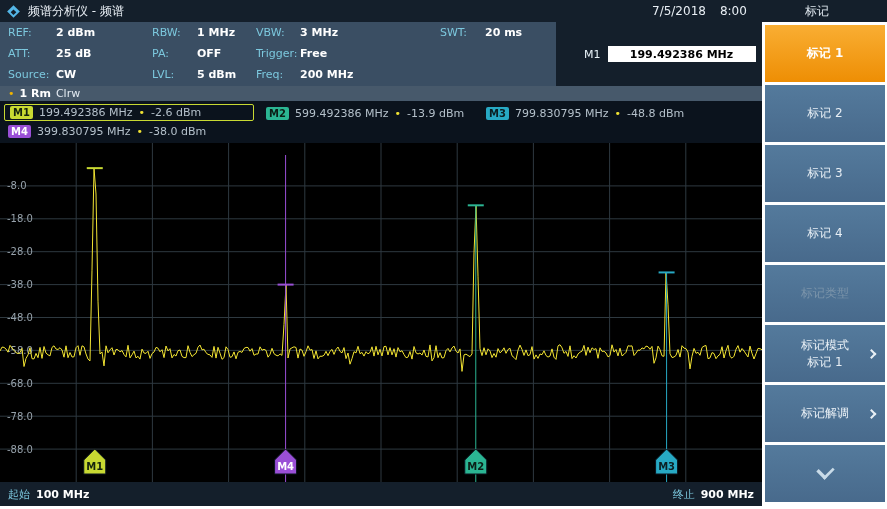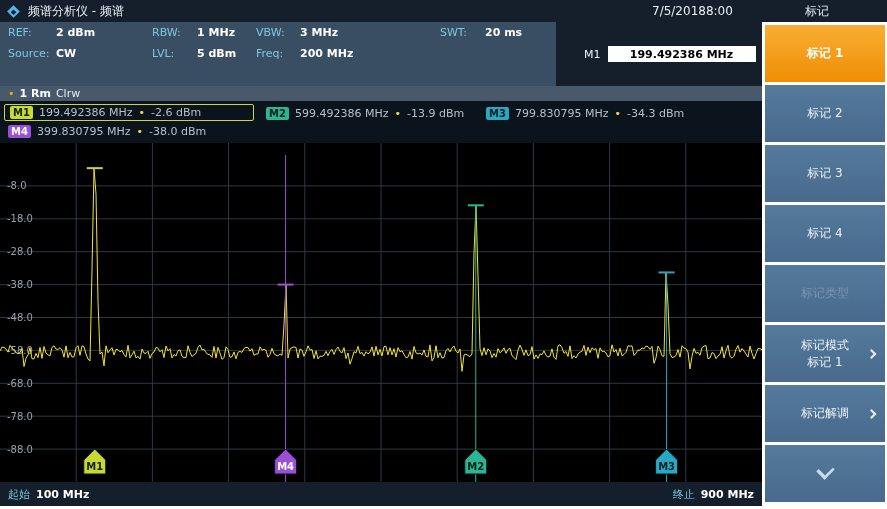--- a/index.html
+++ b/index.html
@@ -5,21 +5,21 @@
   * { margin:0; padding:0; box-sizing:border-box; }
   body { font-family:"DejaVu Sans","Liberation Sans",sans-serif; background:#fff; }
   .screen { position:relative; width:887px; height:509px; background:#fff; overflow:hidden; }
 
   
   .titlebar { position:absolute; left:0; top:0; width:887px; height:22px; background:#141f2b;
               display:flex; align-items:center; color:#e8eef4; font-size:12px; }
   .app-icon { width:9px; height:9px; background:#54b7e8; transform:rotate(45deg); margin-left:9px; position:relative; flex:0 0 auto; }
   .app-icon::after { content:""; position:absolute; inset:2.5px; background:#141f2b; }
   .win-title { margin-left:10px; }
-  .datetime { position:absolute; left:652px; display:flex; font-size:12px; color:#e8eef4; }
+  .datetime { position:absolute; left:652px; display:flex; gap:14px; font-size:12px; color:#e8eef4; }
   .panel-title { position:absolute; left:762px; width:110px; text-align:center; color:#dfe7ee; }
 
   
   .main { position:absolute; left:0; top:22px; width:762px; height:480px; }
 
   .settings { position:absolute; left:0; top:0; width:762px; height:64px; background:#3a4e63; }
   .settings-dark { position:absolute; left:556px; top:0; width:206px; height:64px; background:#141f2b; }
   .srow { position:relative; height:21px; }
   .cell { position:absolute; top:0; height:21px; display:flex; align-items:center; font-size:11px; }
   .c1 { left:8px; }  .c2 { left:152px; }  .c3 { left:256px; }  .c4 { left:440px; }
@@ -98,20 +98,34 @@
             <span class="slabel">VBW:</span>
             <span class="sval">3 MHz</span>
           </div>
         <div class="cell c4">
             <span class="slabel">SWT:</span>
             <span class="sval">20 ms</span>
           </div>
       </div>
       <div class="srow">
         <div class="cell c1">
+            <span class="slabel">ATT:</span>
+            <span class="sval">25 dB</span>
+          </div>
+        <div class="cell c2">
+            <span class="slabel">PA:</span>
+            <span class="sval">OFF</span>
+          </div>
+        <div class="cell c3">
+            <span class="slabel">Trigger:</span>
+            <span class="sval">Free</span>
+          </div>
+      </div>
+      <div class="srow">
+        <div class="cell c1">
             <span class="slabel">Source:</span>
             <span class="sval">CW</span>
           </div>
         <div class="cell c2">
             <span class="slabel">LVL:</span>
             <span class="sval">5 dBm</span>
           </div>
         <div class="cell c3">
             <span class="slabel">Freq:</span>
             <span class="sval">200 MHz</span>
@@ -139,21 +153,21 @@
       <div class="mgroup g2">
         <span class="mbadge" style="background: rgb(43, 181, 147); color: rgb(12, 32, 24);">M2</span>
         <span>599.492386 MHz</span>
         <span class="bul" style="color: rgb(242, 228, 51);">•</span>
         <span>-13.9 dBm</span>
       </div>
       <div class="mgroup g3">
         <span class="mbadge" style="background: rgb(39, 169, 196); color: rgb(12, 32, 36);">M3</span>
         <span>799.830795 MHz</span>
         <span class="bul" style="color: rgb(242, 228, 51);">•</span>
-        <span>-34.3 dBm</span>
+        <span>-48.8 dBm</span>
       </div>
       <div class="mgroup g4">
         <span class="mbadge" style="background: rgb(154, 79, 214); color: rgb(255, 255, 255);">M4</span>
         <span>399.830795 MHz</span>
         <span class="bul" style="color: rgb(242, 228, 51);">•</span>
         <span>-38.0 dBm</span>
       </div>
     </div>
 
     <div class="plot">

